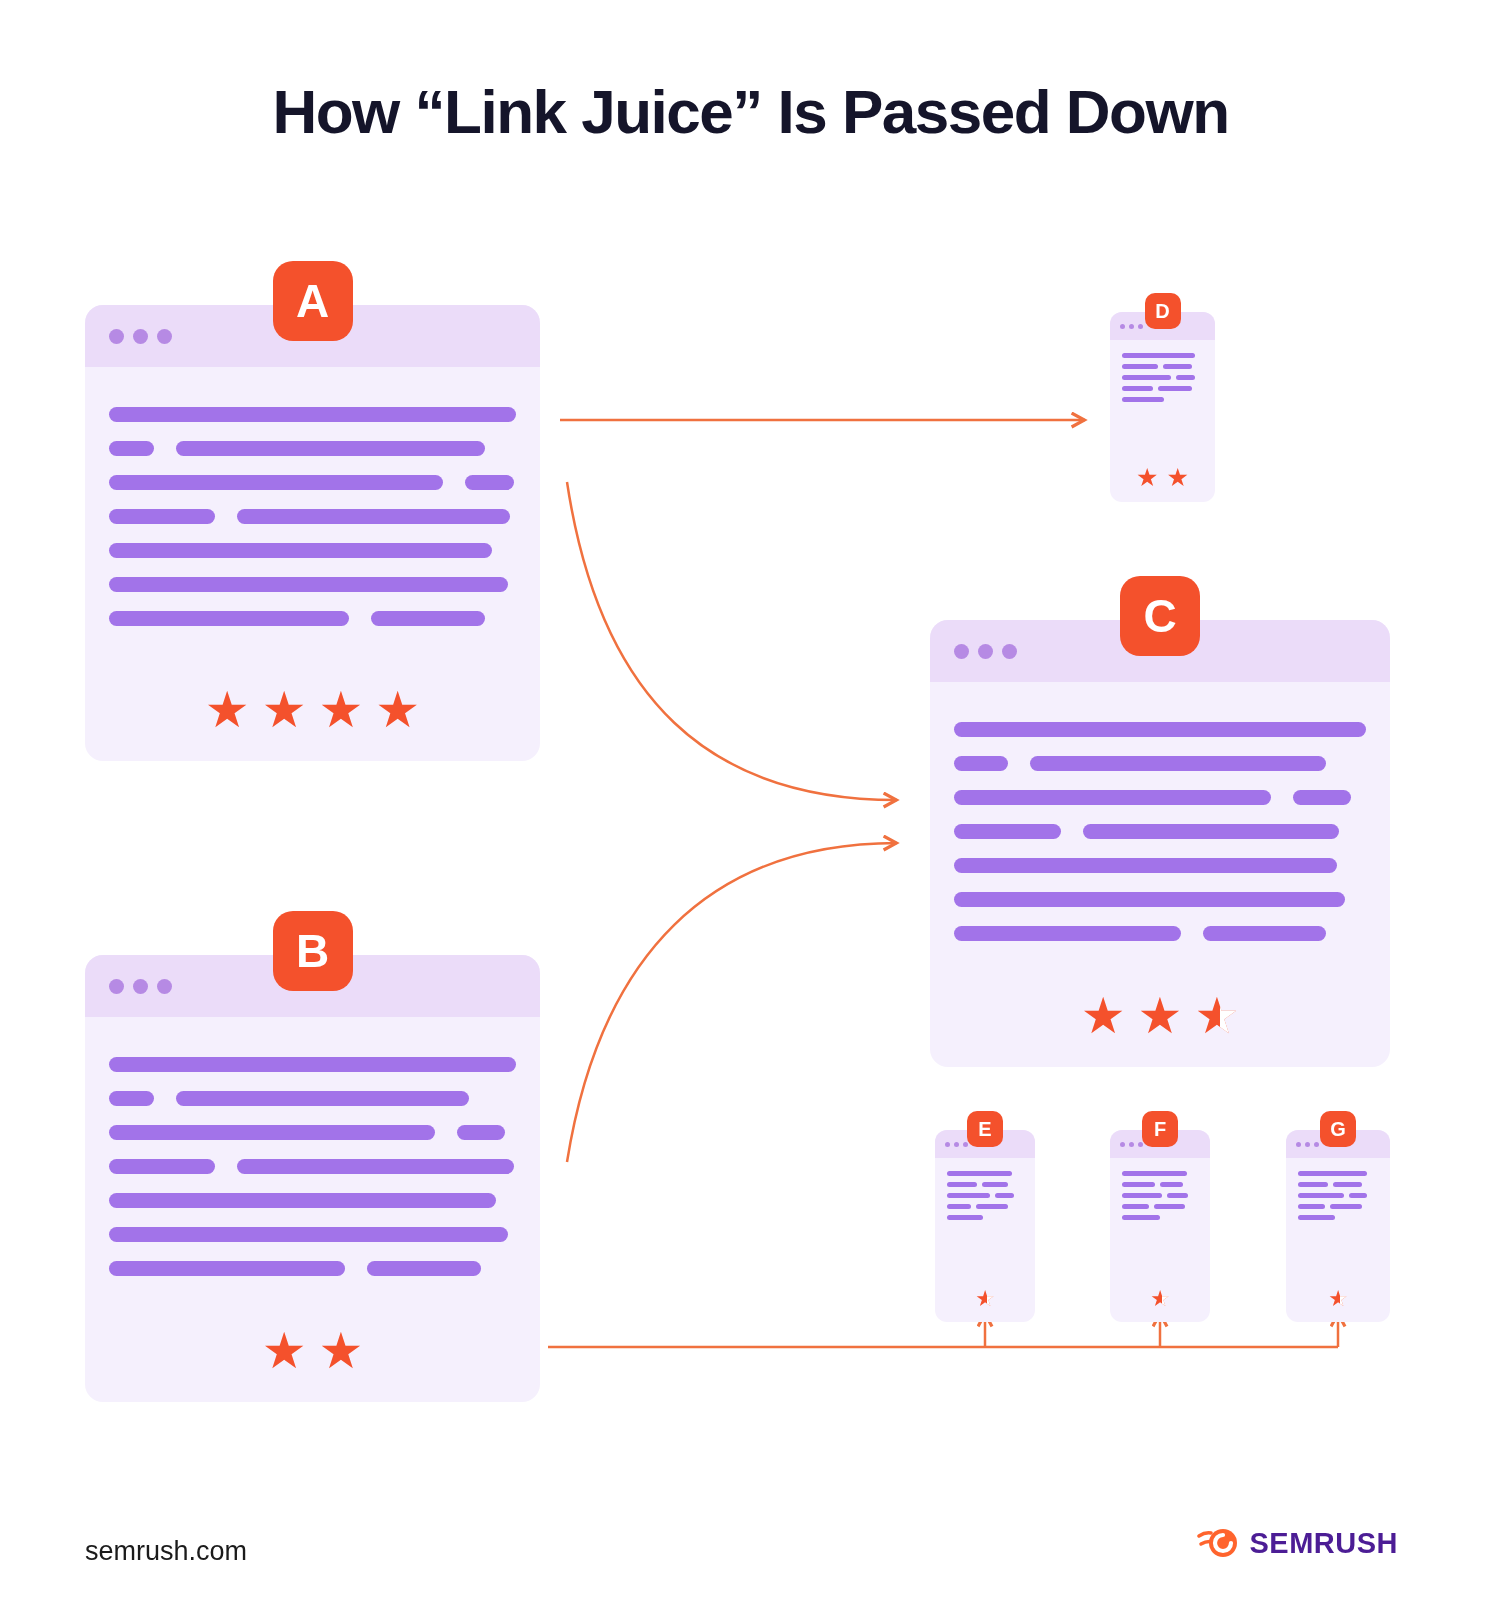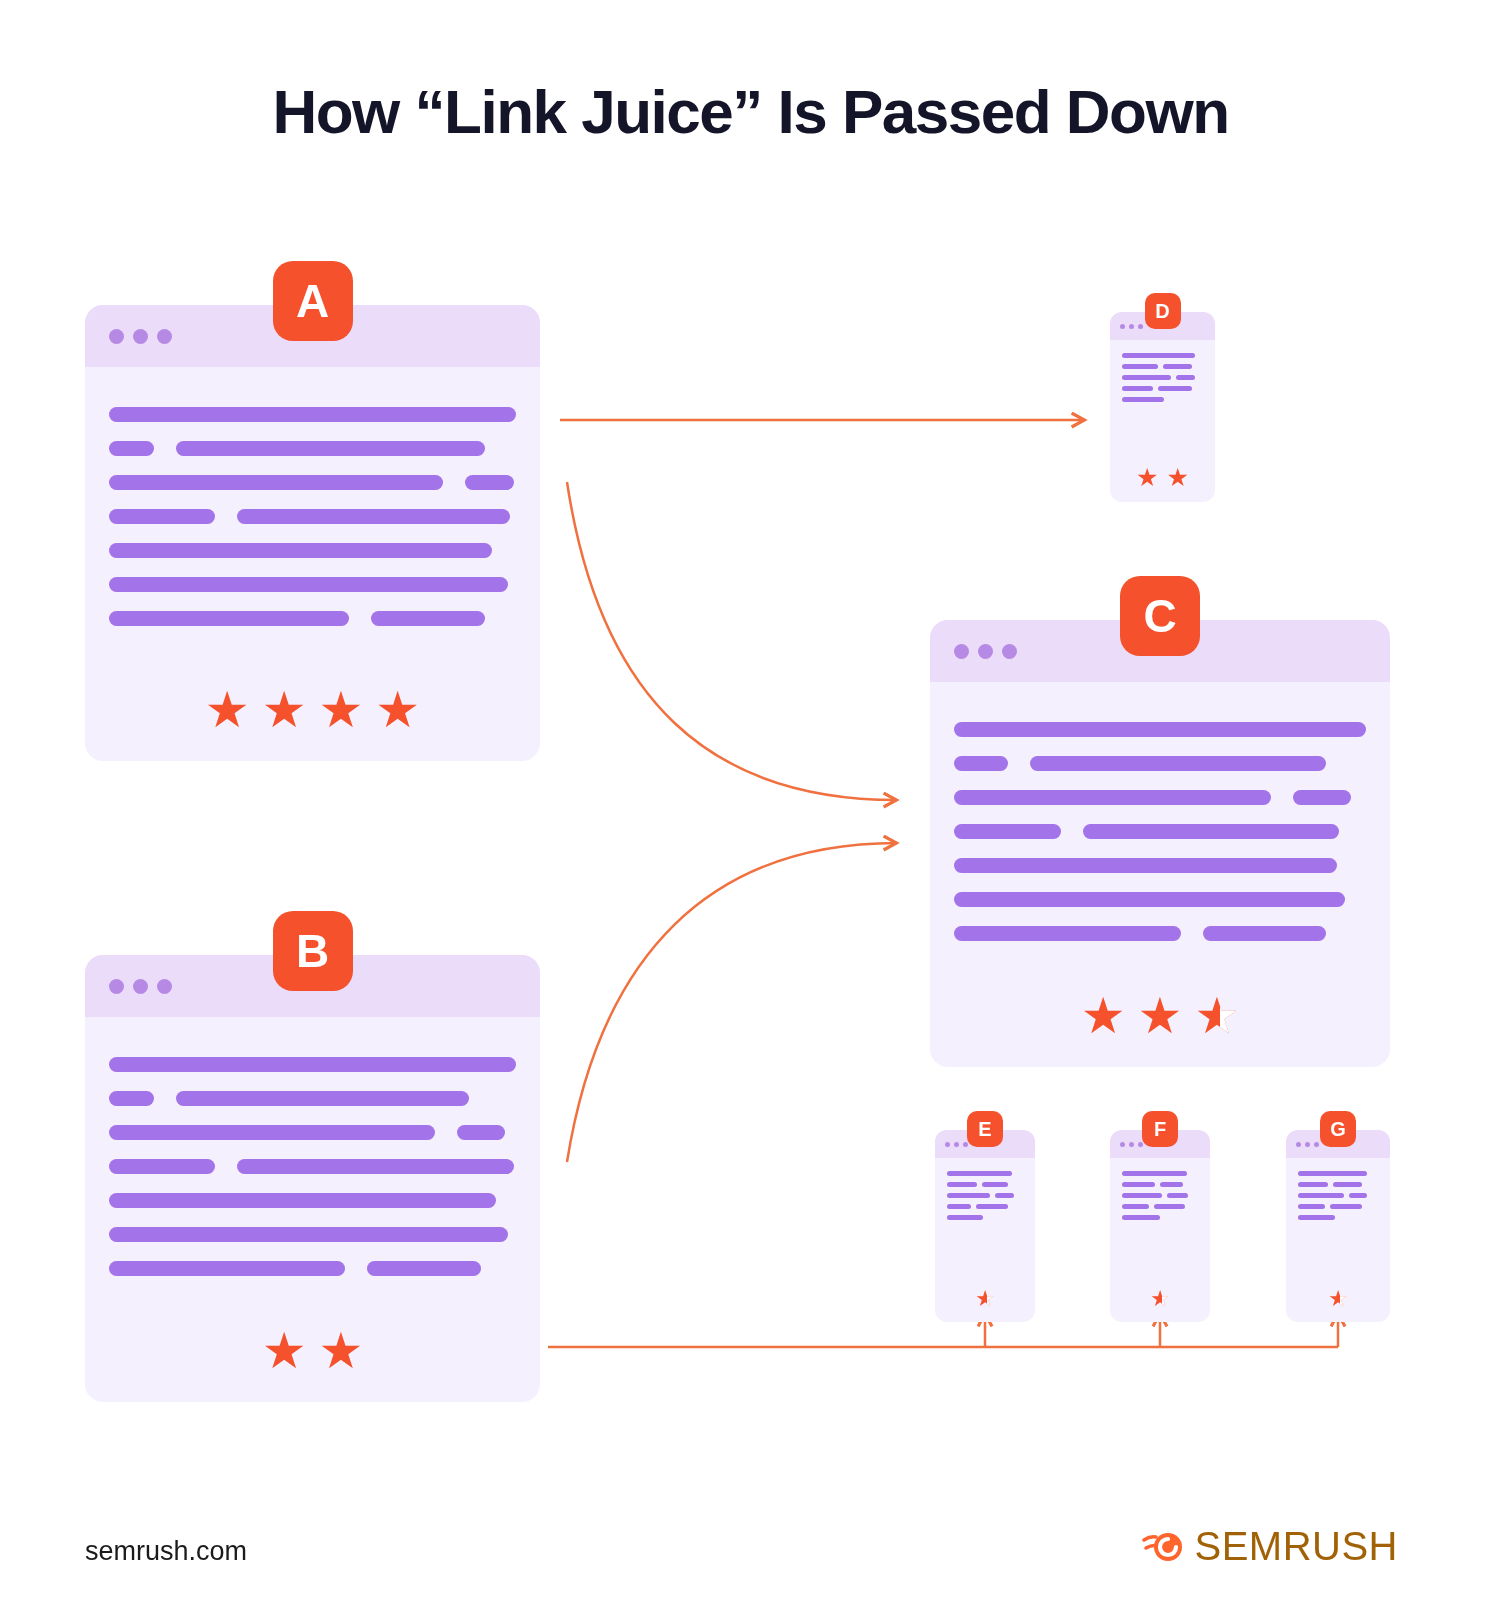--- a/index.html
+++ b/index.html
@@ -57,21 +57,21 @@
   }
   .card-a { left:85px;  top:305px;  width:455px; height:456px; }
   .card-b { left:85px;  top:955px;  width:455px; height:447px; }
   .card-c { left:930px; top:620px;  width:460px; height:447px; }
   .card-d { left:1110px;top:312px;  width:105px; height:190px; }
   .card-e { left:935px; top:1130px; width:100px; height:192px; }
   .card-f { left:1110px;top:1130px; width:100px; height:192px; }
   .card-g { left:1286px;top:1130px; width:104px; height:192px; }
   .site { position:absolute; left:85px; top:1536px; font-size:27px; color:#1b1b1b; z-index:2; }
   .brand { position:absolute; right:103px; top:1524px; display:flex; align-items:center; gap:10px; z-index:2; }
-  .brand-text { font-size:40px; font-weight:400; letter-spacing:0.5px; color:#a16207; }
+  .brand-text { font-size:29px; font-weight:700; letter-spacing:0.5px; color:#4c1d95; }
 </style>
 </head>
 <body>
 
 <h1 class="title">How “Link Juice” Is Passed Down</h1>
 
 <svg class="arrows" width="1501" height="1600" viewBox="0 0 1501 1600">
   <defs>
     <marker id="arrow" viewBox="0 0 10 10" refX="7.5" refY="4" markerWidth="8" markerHeight="8" orient="auto-start-reverse">
       <path d="M0.8 0.5 L7.2 4 L0.8 7.5" fill="none" stroke="#f0713f" stroke-width="1.6"></path>

